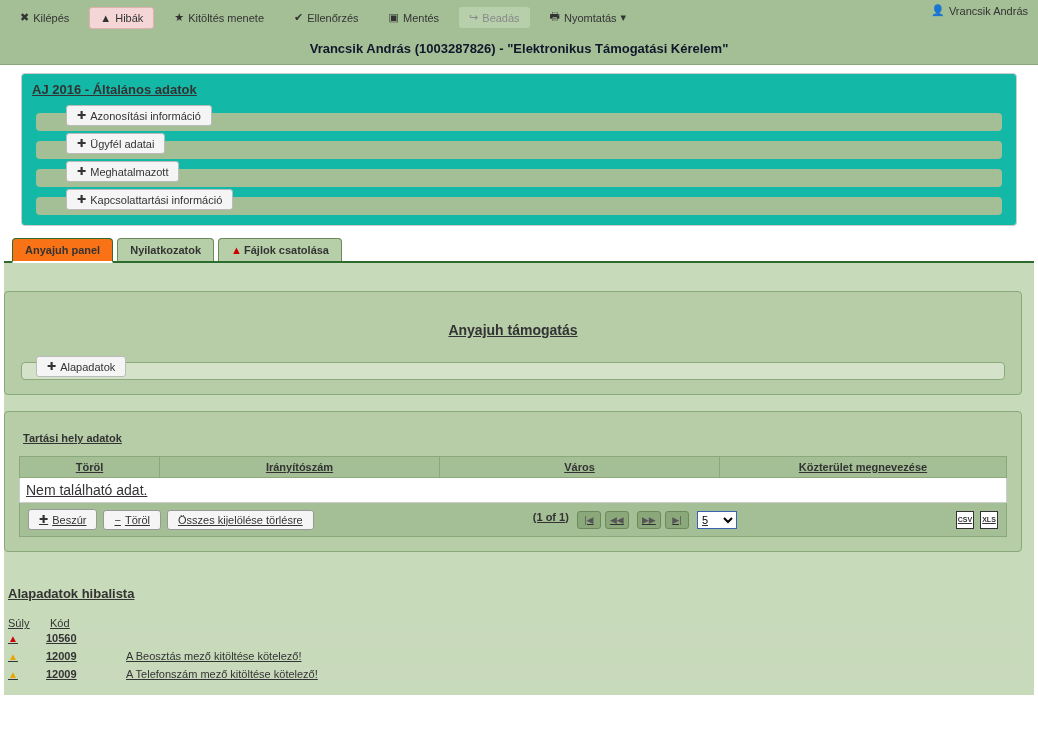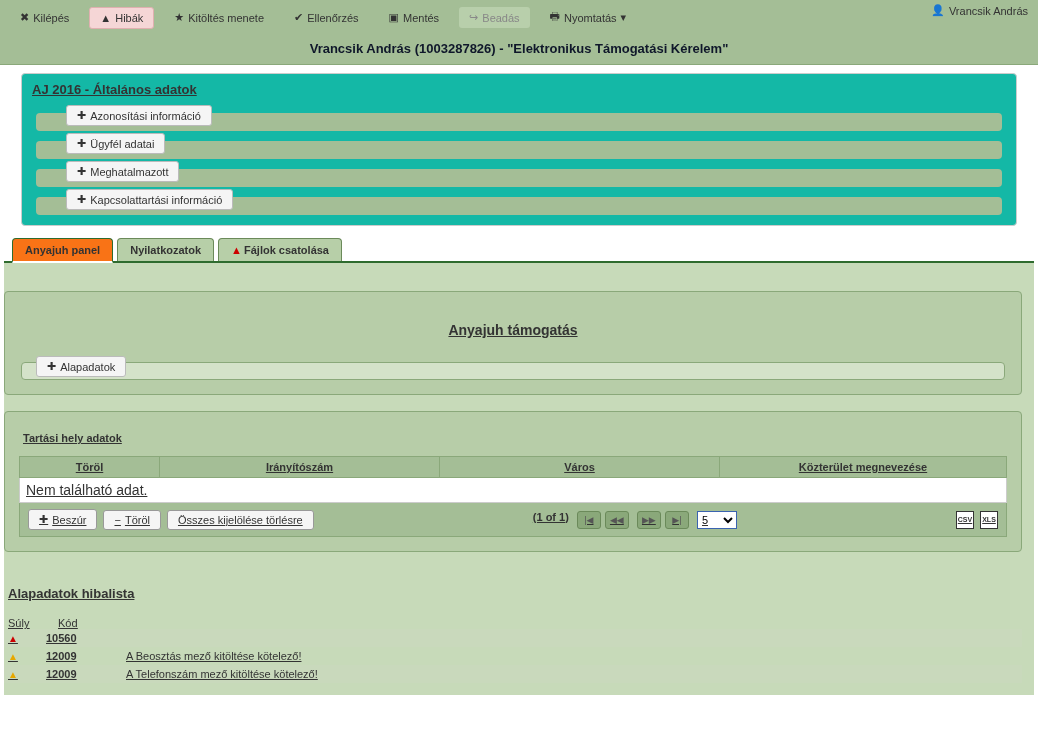--- a/index.html
+++ b/index.html
@@ -225,21 +225,21 @@
     background: #fff;
     cursor: pointer;
   }
   .errlist-title {
     font-weight: bold;
     font-size: 13px;
     padding: 18px 0 16px 4px;
   }
   .err-head {
     display: flex;
-    gap: 12px;
+    gap: 4px;
     padding: 0 4px;
     font-size: 11px;
   }
   .err-head span { text-decoration: underline; }
   .eh-suly { width: 38px; }
   .eh-kod { width: 80px; }
   .eh-msg { flex: 1; }
   .err-row {
     display: flex;
     align-items: center;

